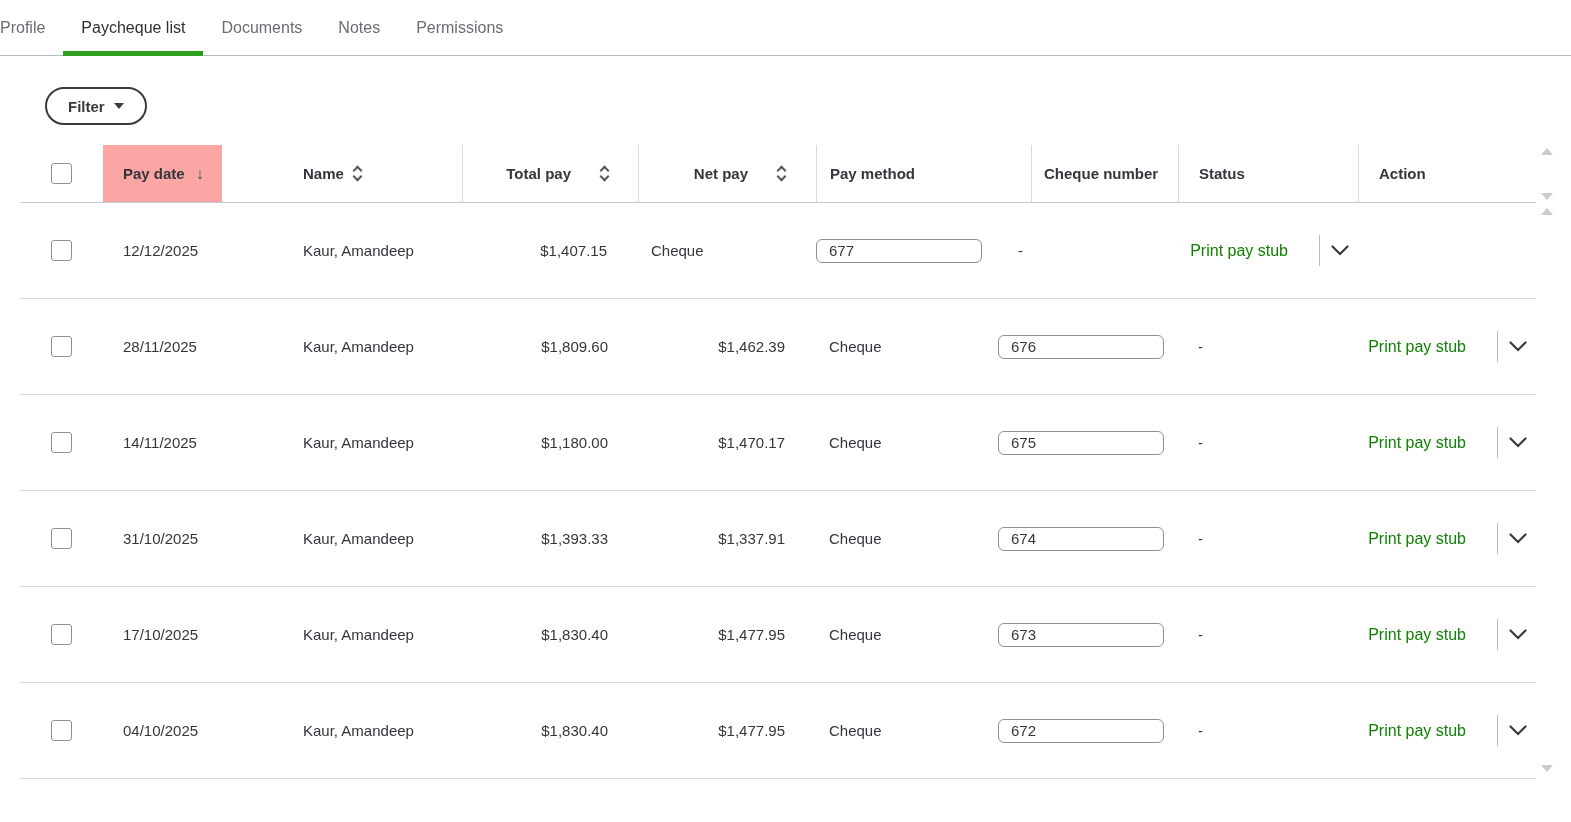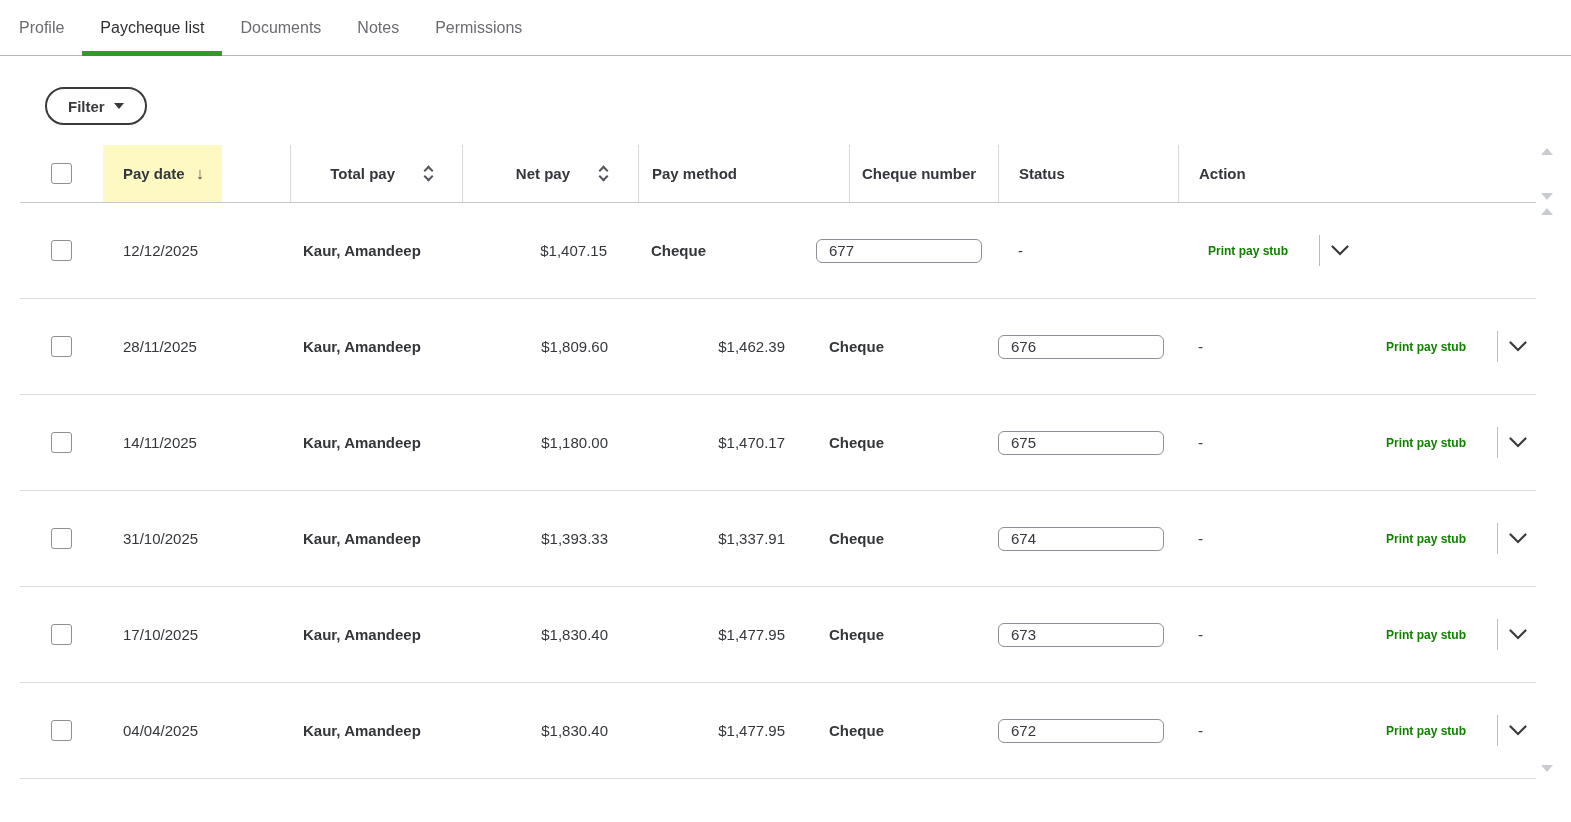--- a/index.html
+++ b/index.html
@@ -9,21 +9,20 @@
     font-family: "Liberation Sans", sans-serif;
     color: #33363b;
     overflow: hidden;
   }
 
   
   .tabbar {
     display: flex;
     align-items: stretch;
     height: 56px;
-    padding-left: 19px;
     border-bottom: 1px solid #b6b9be;
   }
   .tab {
     display: flex;
     align-items: center;
     padding: 0 18px;
     font-size: 16px;
     color: #6b6c72;
     cursor: pointer;
     position: relative;
@@ -87,21 +86,21 @@
     overflow: hidden;
     white-space: nowrap;
   }
   .th.divider { border-left: 1px solid #d8dadd; gap: 20px; }
   .th-select { justify-content: center; }
   .th-sorted-bg {
     display: inline-flex;
     align-items: center;
     height: 100%;
     padding: 0 18px 0 20px;
-    background: #fef9c3;
+    background: #fca5a5;
   }
   .sort-desc-arrow {
     margin-left: 11px;
     font-size: 16px;
     font-weight: bold;
     color: #53565c;
   }
   .sort-toggle {
     display: inline-flex;
     flex-direction: column;
@@ -129,21 +128,21 @@
     align-items: center;
   }
   .td {
     display: flex;
     align-items: center;
     height: 100%;
     white-space: nowrap;
   }
   .td-select { justify-content: center; }
   .td-date   { padding-left: 20px; }
-  .td-name, .td-method { padding-left: 13px; font-weight: bold; }
+  .td-name, .td-method { padding-left: 13px; }
   .td-total { justify-content: flex-end; padding-right: 30px; }
   .td-net   { justify-content: flex-end; padding-right: 31px; }
   .td-status { padding-left: 20px; }
 
   .cheque-input {
     width: 166px;
     height: 24px;
     border: 1px solid #8d9096;
     border-radius: 6px;
     padding: 0 10px 0 12px;
@@ -152,22 +151,22 @@
     color: #33363b;
     background: #fff;
   }
 
   .td-action {
     justify-content: flex-end;
     padding-right: 5px;
   }
   .print-link {
     color: var(--link-green, #108000);
-    font-size: 12px;
-    font-weight: bold;
+    font-size: 16px;
+    font-weight: normal;
     text-decoration: none;
     cursor: pointer;
   }
   .action-pipe {
     width: 1px; height: 31px;
     background: #b8bbc0;
     margin: 0 7px 0 31px;
   }
   .row-chevron-btn {
     background: none; border: none; cursor: pointer;
@@ -230,20 +229,27 @@
   <div class="grid-row thead">
     <div class="th th-select">
       <input type="checkbox" class="checkbox" style="">
     </div>
     <div class="th">
       <span class="th-sorted-bg">
         <span>Pay date</span>
         <span class="sort-desc-arrow">↓</span>
       </span>
     </div>
+    <div class="th th-name">
+      <span>Name</span>
+      <span class="sort-toggle">
+          <span class="chev up"></span>
+          <span class="chev down"></span>
+        </span>
+    </div>
     <div class="th th-total divider">
       <span>Total pay</span>
       <span class="sort-toggle">
           <span class="chev up"></span>
           <span class="chev down"></span>
         </span>
     </div>
     <div class="th th-net divider">
       <span>Net pay</span>
       <span class="sort-toggle">
@@ -382,21 +388,21 @@
           <path d="M1.5 1.5 L9 9 L16.5 1.5" stroke="#393a3d" stroke-width="2.2" fill="none" stroke-linecap="round"></path>
         </svg>
       </button>
     </div>
   </div>
 
   <div class="grid-row trow">
     <div class="td td-select">
       <input type="checkbox" class="checkbox" style="">
     </div>
-    <div class="td td-date">04/04/2025</div>
+    <div class="td td-date">04/10/2025</div>
     <div class="td td-name">Kaur, Amandeep</div>
     <div class="td td-total">$1,830.40</div>
     <div class="td td-net">$1,477.95</div>
     <div class="td td-method">Cheque</div>
     <div class="td td-cheque">
       <input type="text" class="cheque-input" value="672" style="">
     </div>
     <div class="td td-status">-</div>
     <div class="td td-action">
       <a class="print-link">Print pay stub</a>

